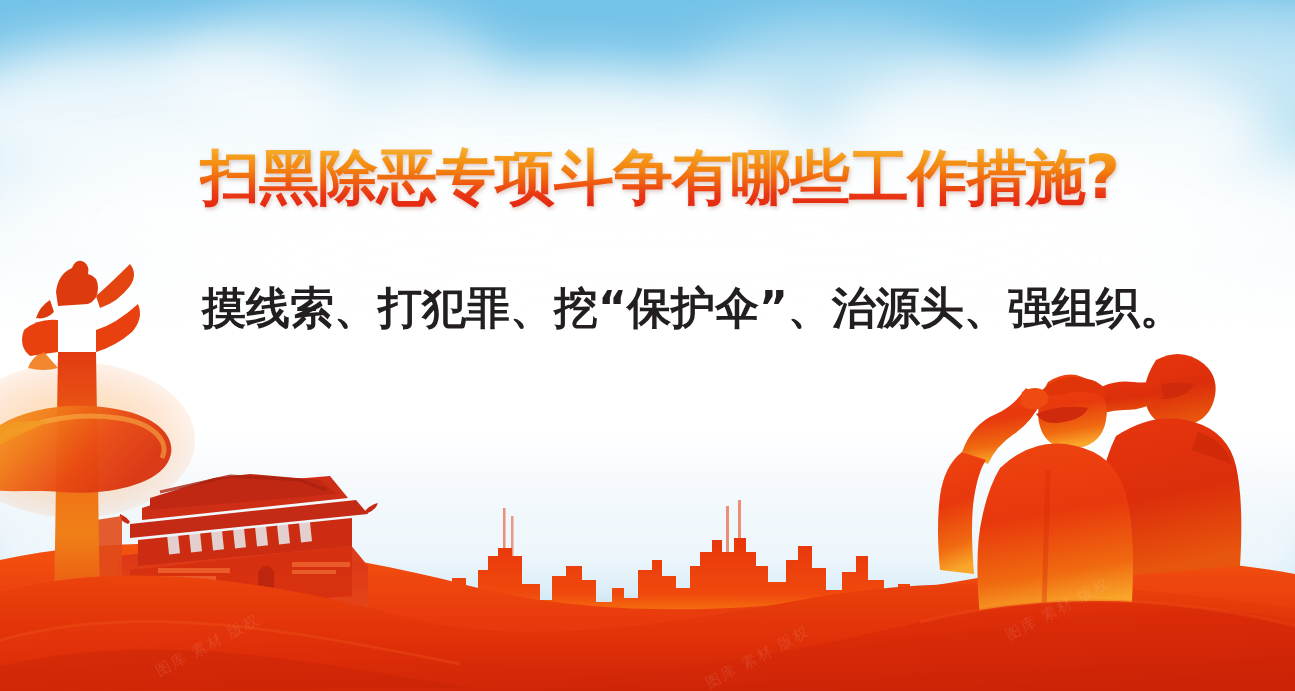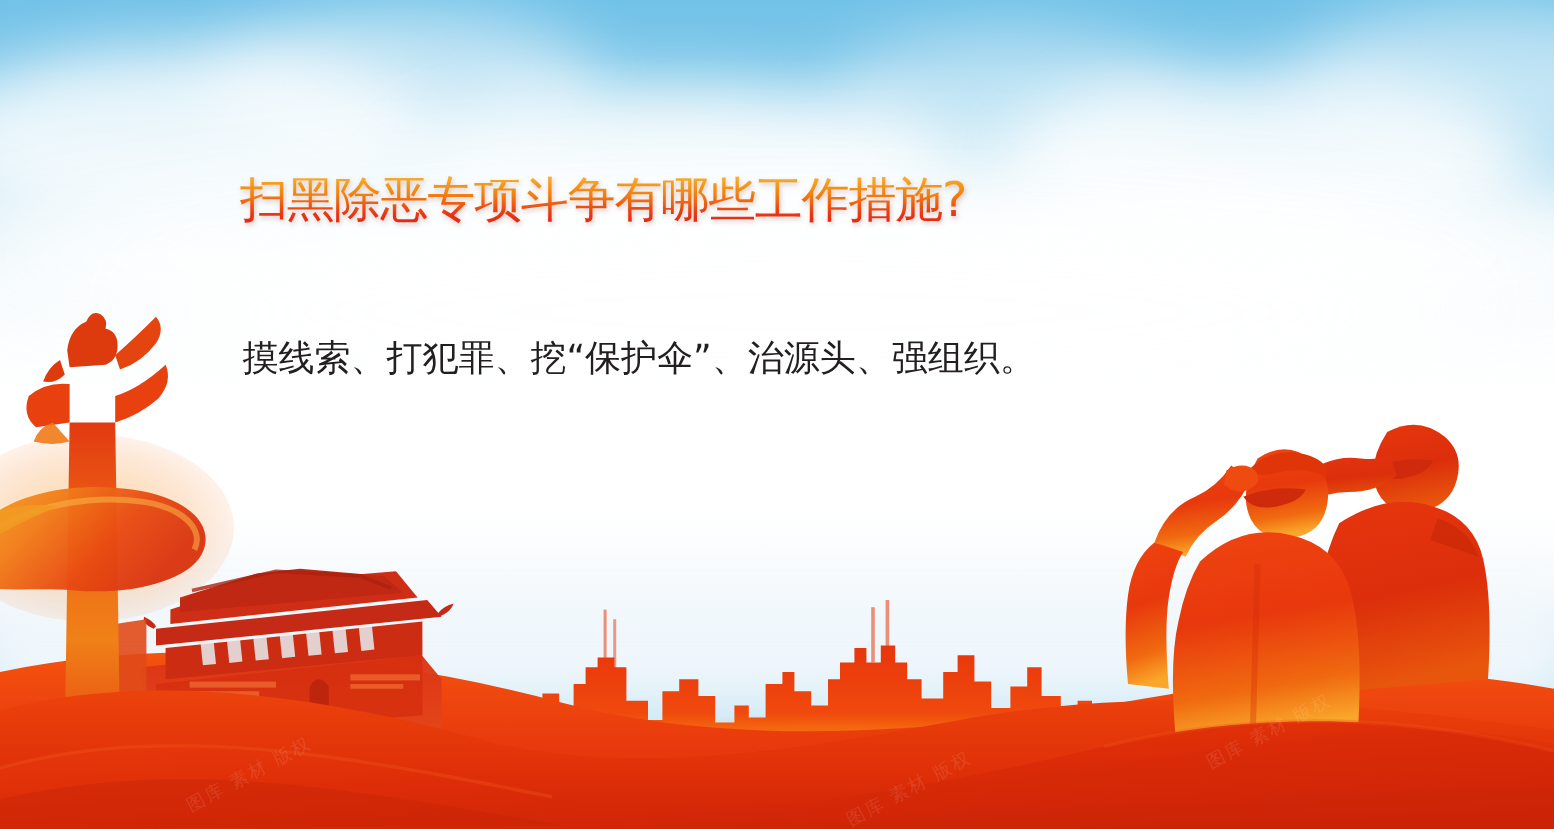--- a/index.html
+++ b/index.html
@@ -50,47 +50,48 @@
   }
 
   
   .art{position:absolute;left:0;top:0;width:1295px;height:691px;}
 
   
   .headline{
     position:absolute;
     left:200px; top:146px;
     font-family:"DejaVu Sans","Liberation Sans",sans-serif;
-    font-weight:normal;
-    font-size:40px;
+    font-weight:bold;
+    font-size:60px;
     line-height:1.06;
     letter-spacing:-1px;
     white-space:nowrap;
     background:linear-gradient(to bottom,
         #f7b43a 0%,
         #f59a18 18%,
         #f3800f 38%,
         #ef5a10 58%,
         #e93714 76%,
         #e32410 100%);
     -webkit-background-clip:text;
     background-clip:text;
     color:transparent;
     -webkit-text-fill-color:transparent;
     filter:drop-shadow(1px 2px 2px rgba(120,30,0,.25));
   }
   .subline{
     position:absolute;
     left:202px; top:280px;
     font-family:"DejaVu Sans","Liberation Sans",sans-serif;
-    font-size:30px;
+    font-size:44px;
     line-height:1.25;
     letter-spacing:0px;
     white-space:nowrap;
     color:#231f20;
+    font-weight:bold;
   }
 
   
   .wm{
     position:absolute;
     font-family:"DejaVu Sans","Liberation Sans",sans-serif;
     font-size:15px;
     color:rgba(255,255,255,.10);
     transform:rotate(-28deg);
     white-space:nowrap;

